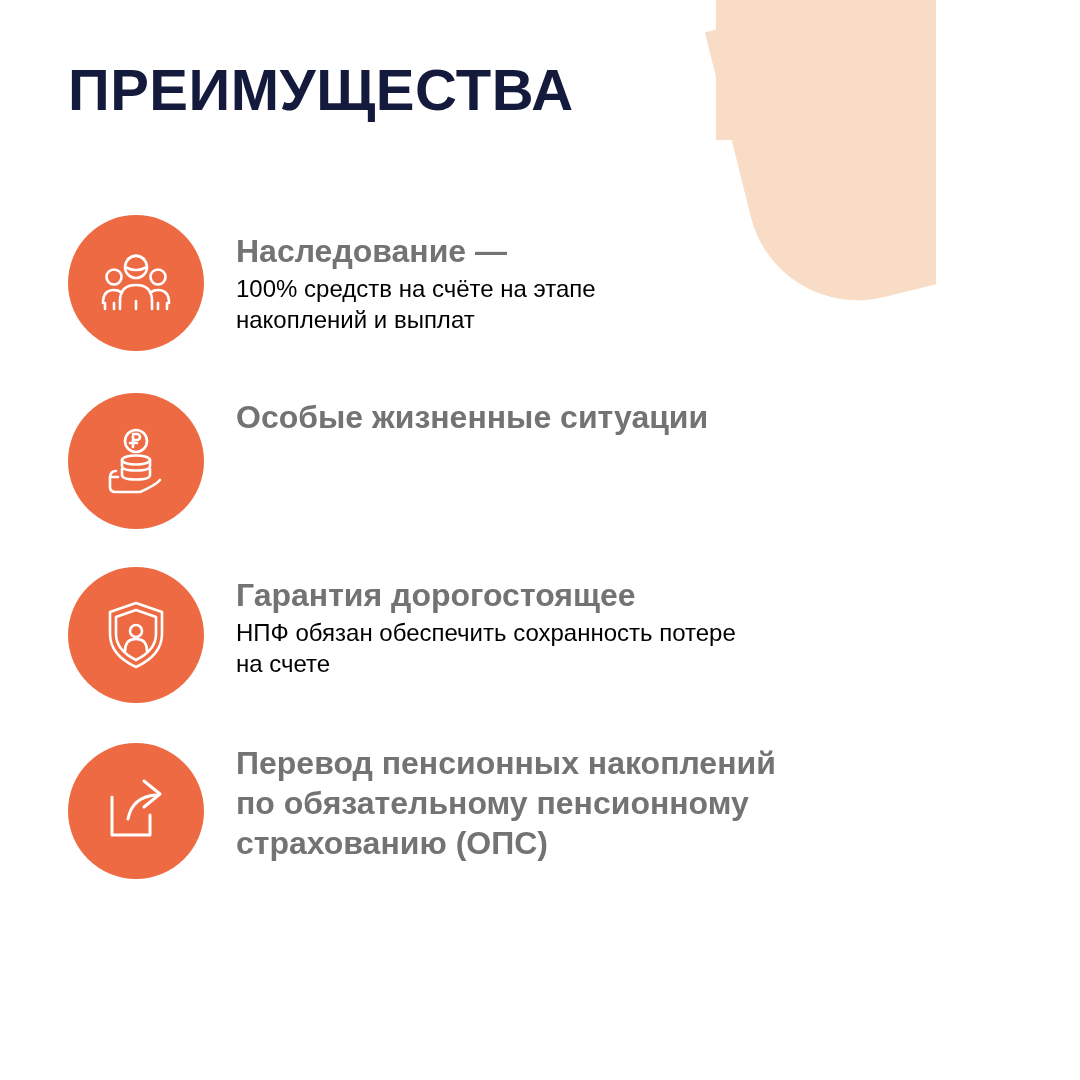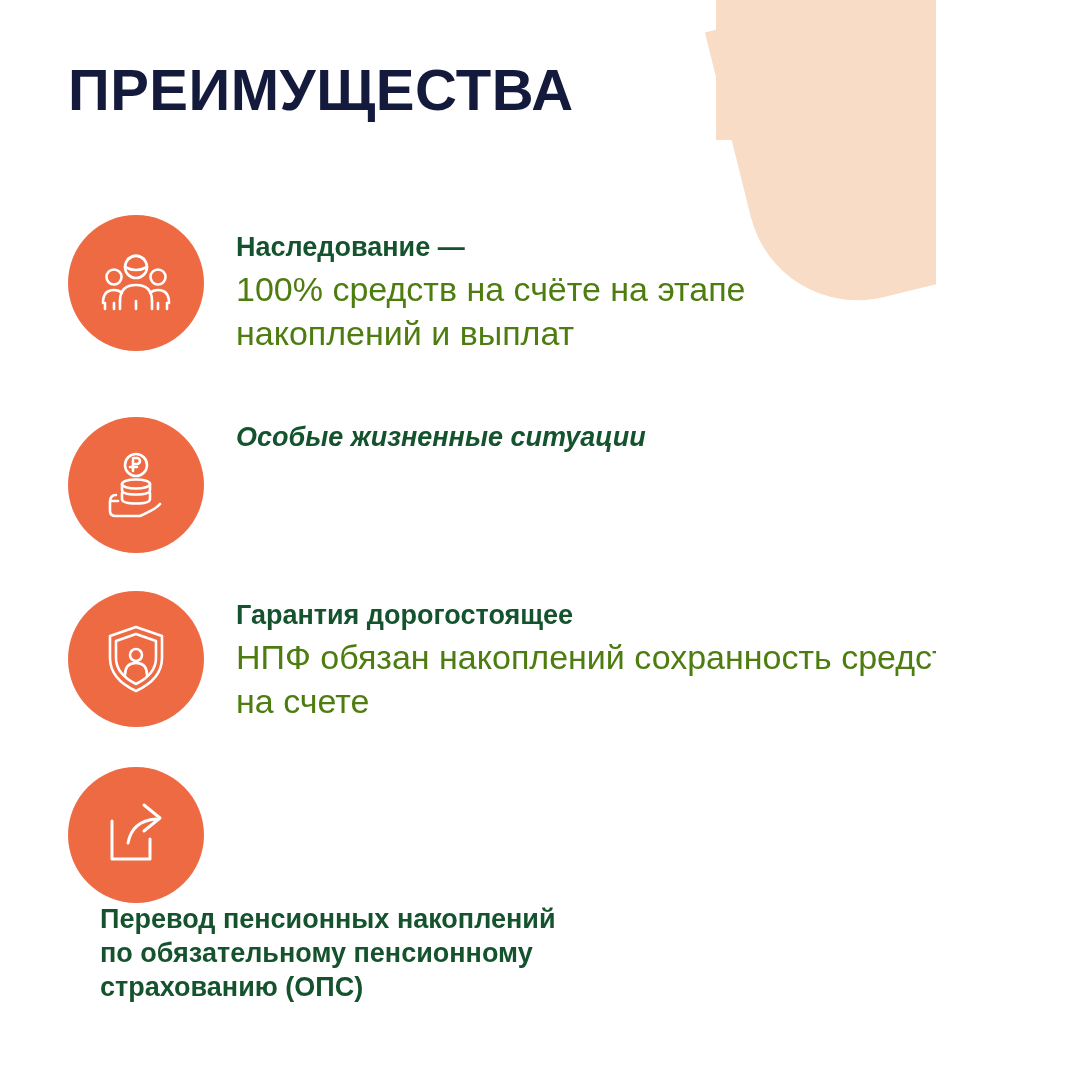--- a/index.html
+++ b/index.html
@@ -73,38 +73,38 @@
     justify-content: center;
   }
   .icon-circle svg {
     display: block;
   }
   .item-text {
     margin-left: 32px;
     padding-top: 12px;
   }
   .item-heading {
-    color: #14532d;
-    font-size: 27px;
+    color: #737373;
+    font-size: 32px;
     font-weight: bold;
     line-height: 1.25;
     margin: 0 0 2px 0;
   }
   .item-body {
-    color: #4d7c0f;
-    font-size: 34px;
+    color: #000000;
+    font-size: 24px;
     line-height: 1.3;
     margin: 0;
     white-space: pre-line;
   }
   
   .item-1 { margin-top: 0px; }
-  .item-2 { margin-top: 62px; font-style: italic; }
+  .item-2 { margin-top: 42px; }
   .item-3 { margin-top: 38px; }
-  .item-4 { margin-top: 40px; flex-direction: column; }
+  .item-4 { margin-top: 40px; }
   .item-1 .item-text { padding-top: 16px; }
   .item-2 .item-text { padding-top: 4px; }
   .item-3 .item-text { padding-top: 8px; }
   .item-4 .item-text { padding-top: 0px; }
 </style>
 </head>
 <body>
 
 <div class="slide">
 
@@ -159,21 +159,21 @@
       <div class="icon-circle">
         <svg width="84" height="84" viewBox="0 0 84 84" fill="none" stroke="#ffffff" stroke-width="2.6" stroke-linecap="round" stroke-linejoin="round">
           <path d="M42 10 L68 19 v22 q0 21 -26 33 q-26 -12 -26 -33 V19 z"></path>
           <path d="M42 17 L62 24 v17 q0 16 -20 26 q-20 -10 -20 -26 V24 z"></path>
           <circle cx="42" cy="38" r="6"></circle>
           <path d="M31 58 q0 -12 11 -12 q11 0 11 12"></path>
         </svg>
       </div>
       <div class="item-text">
         <p class="item-heading">Гарантия дорогостоящее</p>
-        <p class="item-body">НПФ обязан накоплений сохранность средств
+        <p class="item-body">НПФ обязан обеспечить сохранность потере
 на счете</p>
       </div>
     </div>
 
     <div class="item item-4">
       <div class="icon-circle">
         <svg width="84" height="84" viewBox="0 0 84 84" fill="none" stroke="#ffffff" stroke-width="3" stroke-linecap="round" stroke-linejoin="round">
           <path d="M18 28 V66 H56 V46"></path>
           <path d="M34 50 q4 -22 28 -24"></path>
           <path d="M50 12 L66 25 L50 38"></path>

